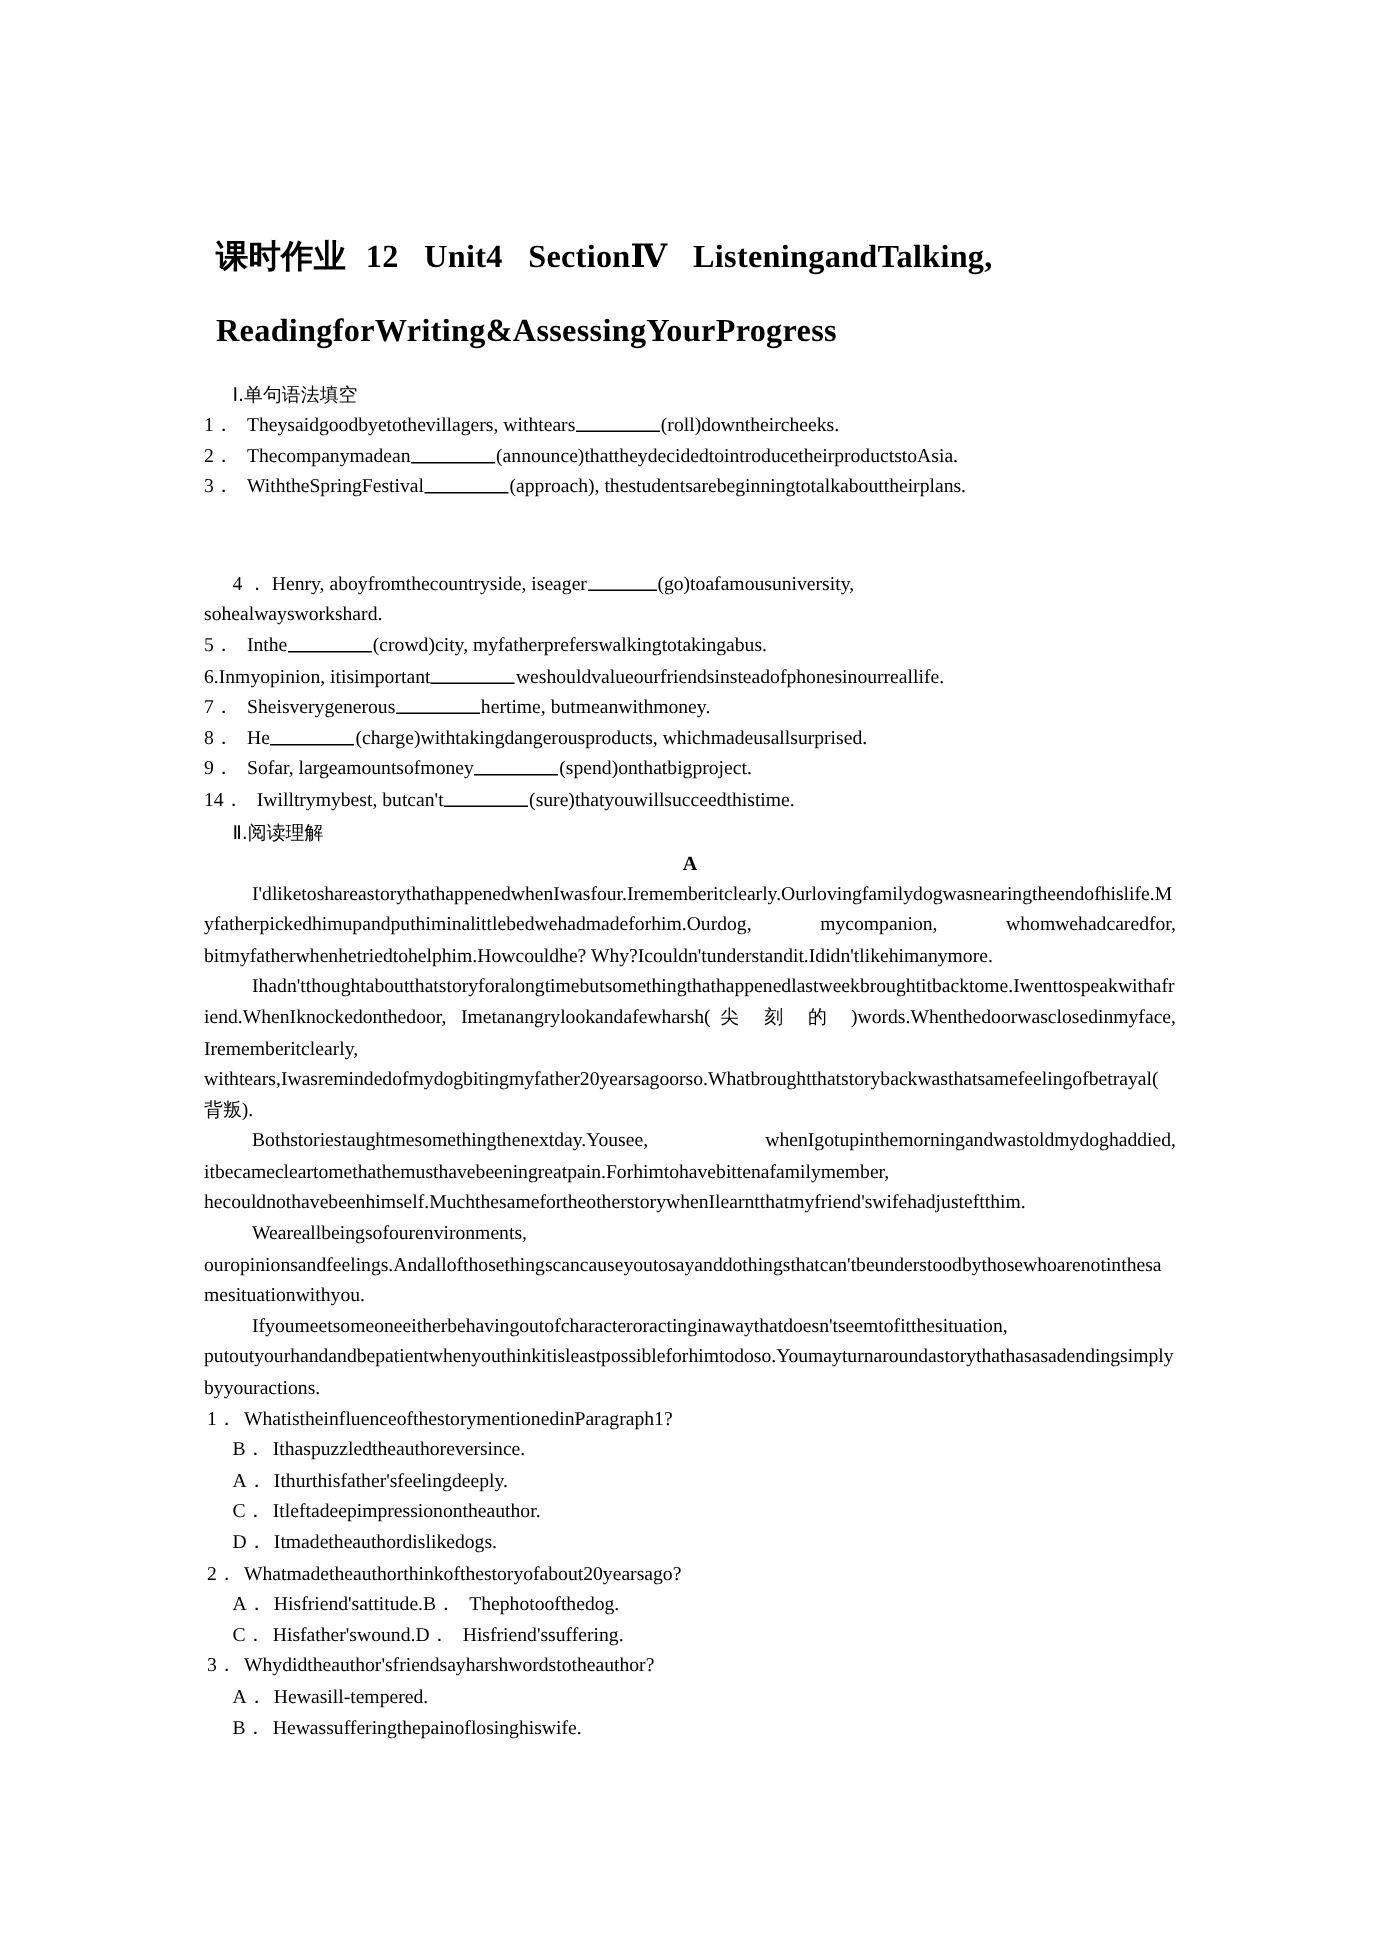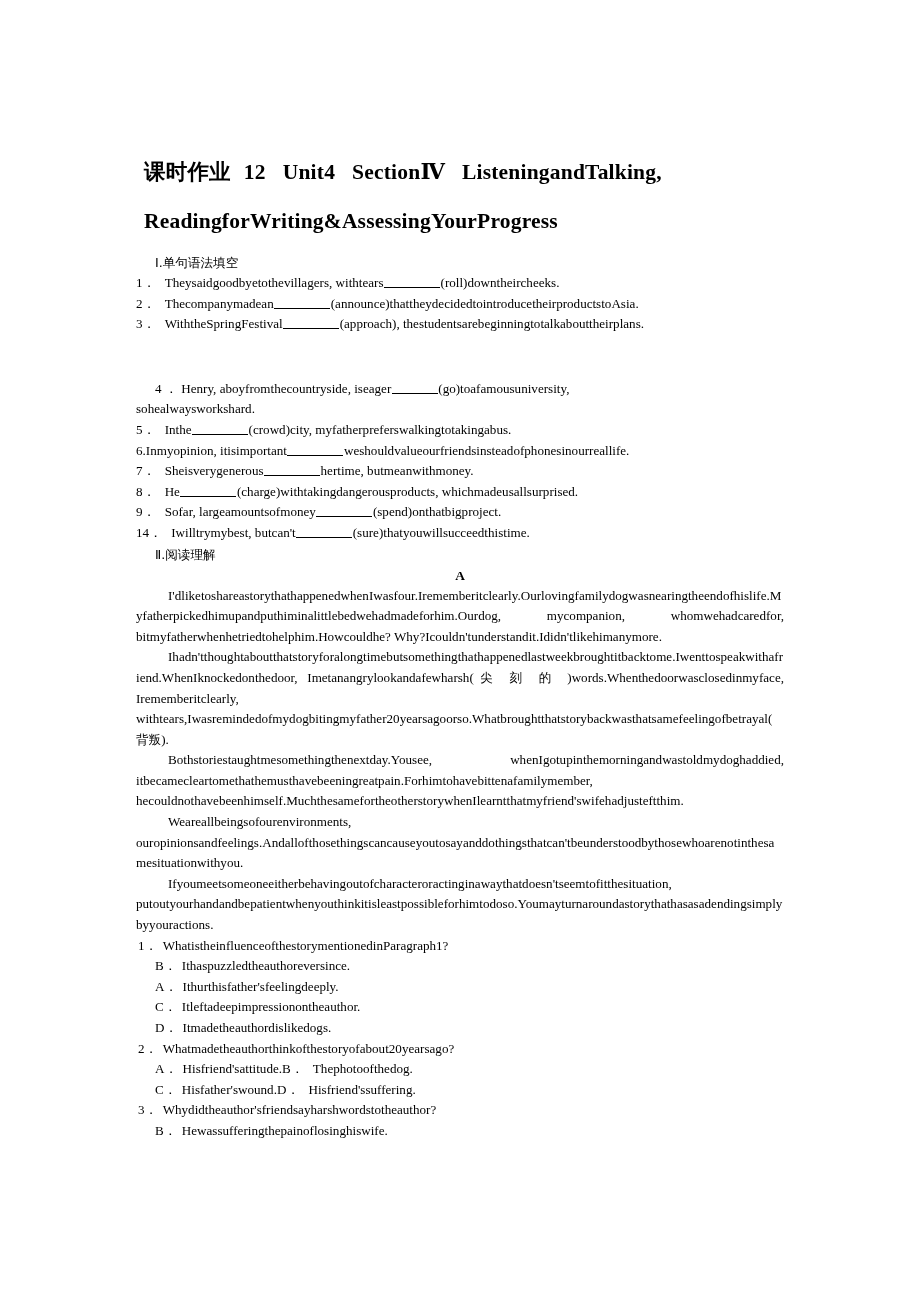--- a/index.html
+++ b/index.html
@@ -219,17 +219,20 @@
       <span>A．</span><span class="nbsp-pad"></span><span>Hisfriend'sattitude.</span><span>B．</span><span class="gap-mid"></span><span>Thephotoofthedog.</span>
     </div>
     <div class="opt-line">
       <span>C．</span><span class="nbsp-pad"></span><span>Hisfather'swound.</span><span>D．</span><span class="gap-mid"></span><span>Hisfriend'ssuffering.</span>
     </div>
 
     <div class="q-line">
       <span>3．</span><span class="nbsp-pad"></span><span>Whydidtheauthor'sfriendsayharshwordstotheauthor?</span>
     </div>
     <div class="opt-line">
+      <span>A．</span><span class="nbsp-pad"></span><span>Hewasill-tempered.</span>
+    </div>
+    <div class="opt-line">
       <span>B．</span><span class="nbsp-pad"></span><span>Hewassufferingthepainoflosinghiswife.</span>
     </div>
 
   </div>
 </div>
 
 </body></html>

